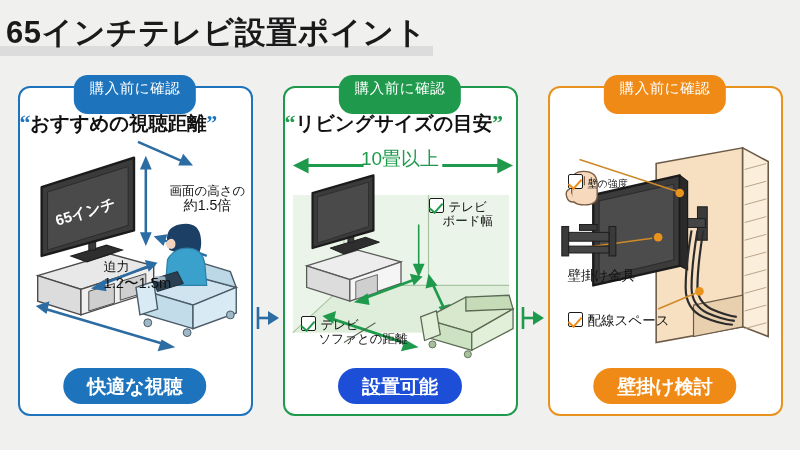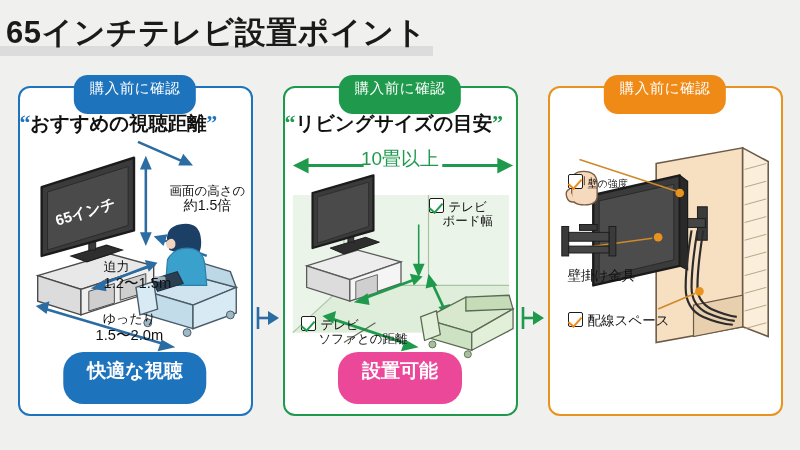--- a/index.html
+++ b/index.html
@@ -69,24 +69,24 @@
   }
   .heading .q{ color:#1d74bd; font-size:22px; font-family:"Liberation Serif",serif; }
   .panel.green .heading .q{ color:#1f9a4d; }
   .panel.orange .heading .q{ color:#ef8a16; }
 
   
   .footer-pill{
     position:absolute; bottom:10px; left:50%; transform:translateX(-50%);
     background:#1d74bd; color:#fff;
     font-size:19px; font-weight:bold;
-    padding:6px 24px 20px 24px;
+    padding:6px 24px 4px 24px;
     border-radius:20px; white-space:nowrap;
   }
-  .panel.green .footer-pill{ background:#ec4899; }
+  .panel.green .footer-pill{ background:#1d4ed8;text-decoration:underline; }
   .panel.orange .footer-pill{ background:#ef8a16; }
 
   
   .art{ position:absolute; top:50px; left:0; width:100%; height:230px; }
   .art svg{ display:block; width:100%; height:100%; }
 
   
   .lbl{ position:absolute; font-weight:normal; color:#111; line-height:1.12; white-space:nowrap; }
   .lbl .num{ font-size:1.13em; }
 
@@ -205,24 +205,20 @@
         </svg>
       </div>
 
       <div class="lbl p1-h15">
         <div>画面の高さの</div>
         <div class="num">約1.5倍</div>
       </div>
       <div class="lbl p1-hak">
         <div>迫力</div>
         <div class="num">1.2〜1.5m</div>
-      </div>
-      <div class="lbl p1-yut">
-        <div>ゆったり</div>
-        <div class="num">1.5〜2.0m</div>
       </div>
 
       <div class="footer-pill">快適な視聴</div>
     </div>
 
     <div class="connector">
       <svg width="26" height="28" viewBox="0 0 26 28">
         <line x1="3" y1="3" x2="3" y2="25" stroke="#2b6ca3" stroke-width="2.6"></line>
         <line x1="3" y1="14" x2="16" y2="14" stroke="#2b6ca3" stroke-width="2.6"></line>
         <polygon points="24,14 13,7 13,21" fill="#2b6ca3"></polygon>
@@ -400,16 +396,17 @@
       </div>
 
       <div class="lbl p3-c2">
         <span>壁掛け金具</span>
       </div>
 
       <div class="lbl p3-c3">
         <span class="chk orange"></span><span>配線スペース</span>
       </div>
 
+      <div class="footer-pill">壁掛け検討</div>
     </div>
 
   </div>
 </div>
 
 </body></html>

